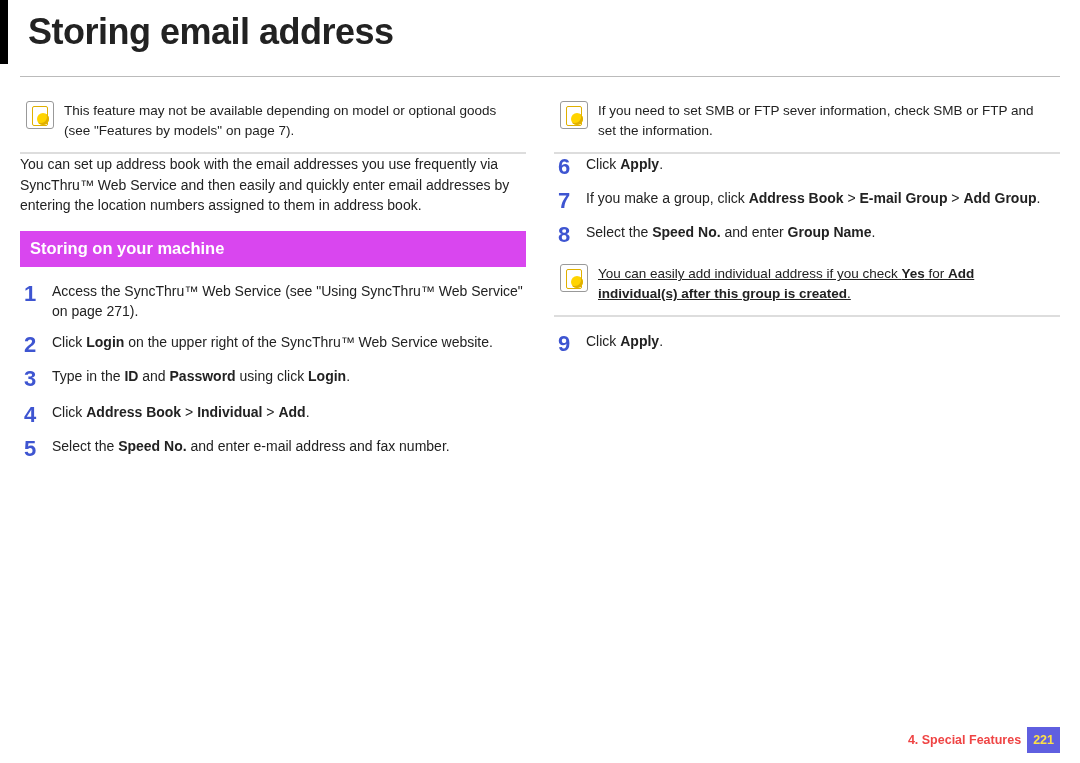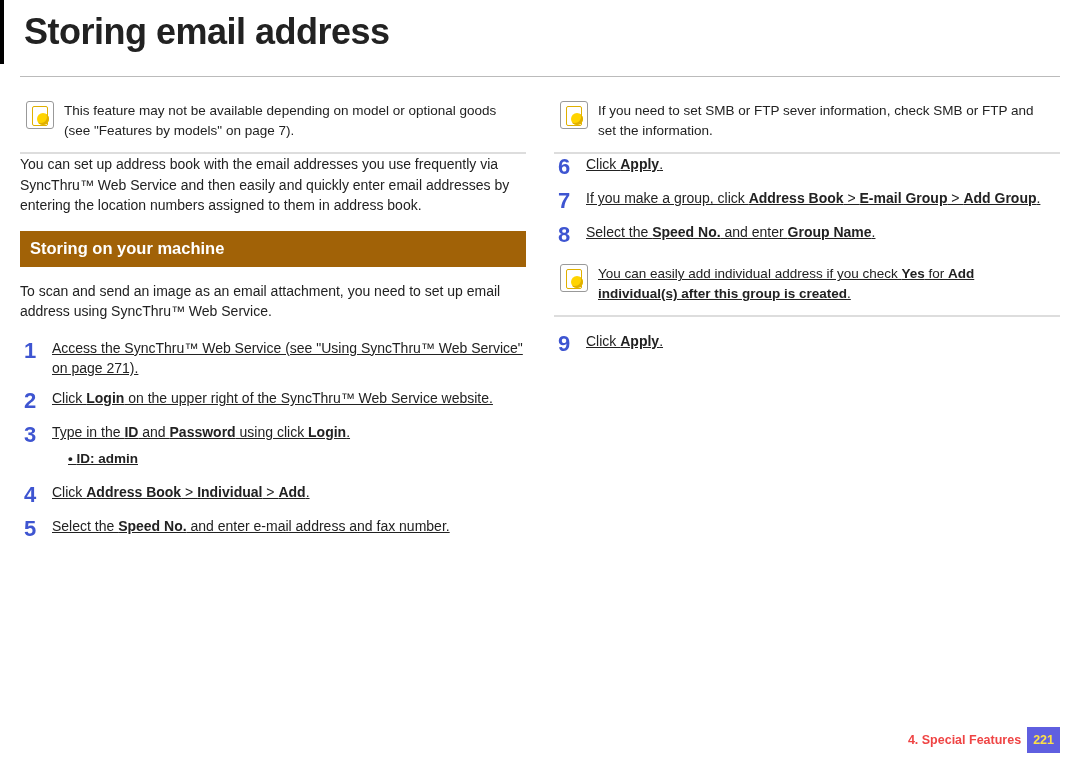--- a/index.html
+++ b/index.html
@@ -10,21 +10,21 @@
     background: #fff;
     width: 1080px;
     height: 763px;
     position: relative;
     line-height: 1.45;
   }
   .page-title {
     font-size: 36px;
     font-weight: 700;
     padding: 6px 0 6px 20px;
-    border-left: 4px solid #000000;
+    border-left: 8px solid #000000;
     margin-bottom: 12px;
     letter-spacing: -0.5px;
   }
   .title-rule {
     border-top: 1px solid #bbb;
     margin: 0 20px 16px 20px;
   }
   .columns {
     display: flex;
     gap: 28px;
@@ -65,21 +65,21 @@
     position:absolute;
     right:4px; bottom:3px;
     width:12px; height:12px;
     border-radius:50%;
     background:#ffd400;
     box-shadow: inset -2px -2px 0 #e0b000;
   }
   .note-text { flex: 1; font-size: 13.5px; }
   .para { font-size: 14px; margin-bottom: 16px; }
   .section-bar {
-    background: #a16207;
+    background: #d946ef;
     color: #fff;
     font-weight: 700;
     font-size: 16.5px;
     padding: 6px 10px;
     margin: 10px 0 14px 0;
   }
   .steps .step {
     display: flex;
     align-items: flex-start;
     gap: 12px;
@@ -88,21 +88,21 @@
   .step-num {
     font-size: 22px;
     font-weight: 700;
     color: #3e55d1;
     width: 20px;
     text-align: center;
     line-height: 1;
     flex-shrink: 0;
     padding-top: 2px;
   }
-  .step-body { flex: 1; font-size: 14px; text-decoration: underline; }
+  .step-body { flex: 1; font-size: 14px; }
   .step-body .sub {
     margin-top: 6px;
     padding-left: 16px;
   }
   .step-body .sub li {
     list-style: none;
     font-weight: 700;
     font-size: 13.5px;
     margin-bottom: 4px;
   }
@@ -137,41 +137,39 @@
 
     <div class="note">
       <div class="note-icon"></div>
       <div class="note-text">This feature may not be available depending on model or optional goods (see "Features by models" on page 7).</div>
     </div>
 
     <p class="para">You can set up address book with the email addresses you use frequently via SyncThru™ Web Service and then easily and quickly enter email addresses by entering the location numbers assigned to them in address book.</p>
 
     <div class="section-bar">Storing on your machine</div>
 
-    <p class="para">To scan and send an image as an email attachment, you need to set up email address using SyncThru™ Web Service.</p>
 
     <div class="steps">
       <div class="step">
         <div class="step-num">1</div>
         <div class="step-body">Access the SyncThru™ Web Service (see "Using SyncThru™ Web Service" on page 271).</div>
       </div>
 
       <div class="step">
         <div class="step-num">2</div>
         <div class="step-body">
           <span>Click </span><b>Login</b><span> on the upper right of the SyncThru™ Web Service website.</span>
         </div>
       </div>
 
       <div class="step">
         <div class="step-num">3</div>
         <div class="step-body">
           <span>Type in the </span><b>ID</b><span> and </span><b>Password</b><span> using click </span><b>Login</b><span>.</span>
           <ul class="sub">
-            <li>ID: admin</li>
           </ul>
         </div>
       </div>
 
       <div class="step">
         <div class="step-num">4</div>
         <div class="step-body">
           <span>Click </span><b>Address Book</b><span> &gt; </span><b>Individual</b><span> &gt; </span><b>Add</b><span>.</span>
         </div>
       </div>

